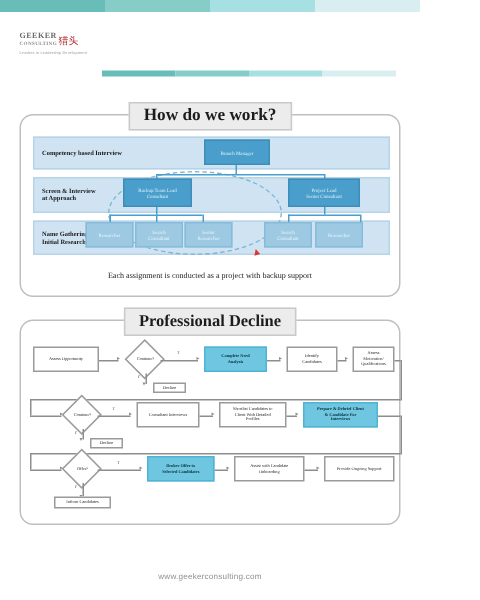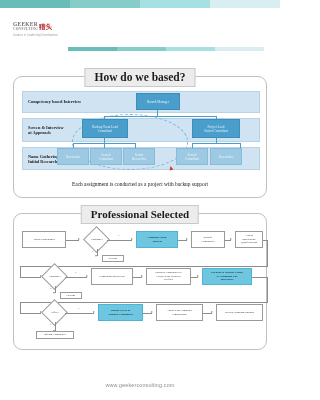--- a/index.html
+++ b/index.html
@@ -18,21 +18,21 @@
   .logo-geeker {
     font-family:"Liberation Serif", serif; font-size:5.4px; font-weight:bold;
     letter-spacing:.3px; color:#6d6d6d; line-height:6px;
   }
   .logo-consulting {
     font-family:"Liberation Serif", serif; font-size:3.4px; font-weight:bold;
     letter-spacing:.25px; color:#8a8a8a; line-height:5px; text-align:center;
   }
   .logo-cn {
     font-family:"DejaVu Sans", sans-serif; font-size:6.6px; color:#b3242a;
-    line-height:7px; font-weight:bold; letter-spacing:0;
+    line-height:7px; font-weight:normal; letter-spacing:0;
     transform:translateY(-1px);
   }
   .logo-tag {
     font-size:2.6px; color:#9a9a9a; letter-spacing:.1px;
     font-family:"Liberation Sans", sans-serif; margin-top:1.5px; white-space:nowrap;
   }
   .title {
     font-family:"Liberation Serif", serif; font-weight:bold; font-size:17px;
     color:#231f20; letter-spacing:-.3px; margin-left:6px; margin-top:1px; white-space:nowrap;
   }
@@ -154,21 +154,21 @@
   </div>
   <div class="hdr-bars">
     <span style="background:#69bdb8"></span>
     <span style="background:#86cdc8"></span>
     <span style="background:#a7e0e2"></span>
     <span style="background:#d8eef0"></span>
   </div>
 </div>
 
 <div class="panel" id="panel-how">
-  <div class="panel-title">How do we based?</div>
+  <div class="panel-title">How do we work?</div>
 
   <div class="band" id="band1">
     <div class="band-label">Competency based Interview</div>
   </div>
   <div class="band" id="band2">
     <div class="band-label">
       <span>Screen &amp; Interview</span><br>
       <span>at Approach</span>
     </div>
   </div>
@@ -238,21 +238,21 @@
   <div class="node lite" style="left:196px; top:71px; width:32px; height:17px;">
     <span>Researcher</span>
   </div>
 
   <div class="arrowhead" style="left:155px; top:89px; transform:rotate(165deg);"></div>
 
   <div class="caption" style="top:104px;">Each assignment is conducted as a project with backup support</div>
 </div>
 
 <div class="panel" id="panel-pro">
-  <div class="panel-title">Professional Selected</div>
+  <div class="panel-title">Professional Decline</div>
 
   <div class="fbox" style="left:8px; top:17px; width:44px; height:17px;">
     <span>Assess Opportunity</span>
   </div>
   <div class="fline fh" style="left:52px; top:25.5px; width:13px;"></div>
   <div class="fa" style="left:64px; top:24px;"></div>
 
   <div class="diamond" style="left:73px; top:16px; width:19px; height:19px;"></div>
   <div class="diamond-lbl" style="left:68px; top:22px; width:30px; height:7px;">
     <span>Continue?</span>

